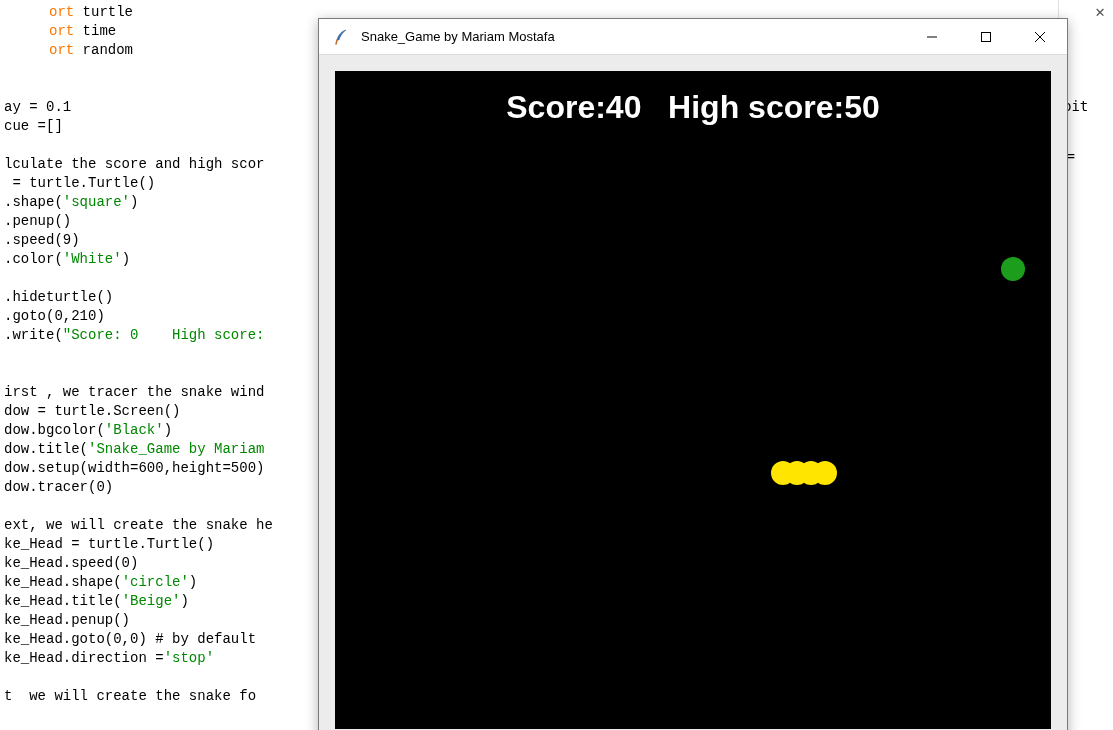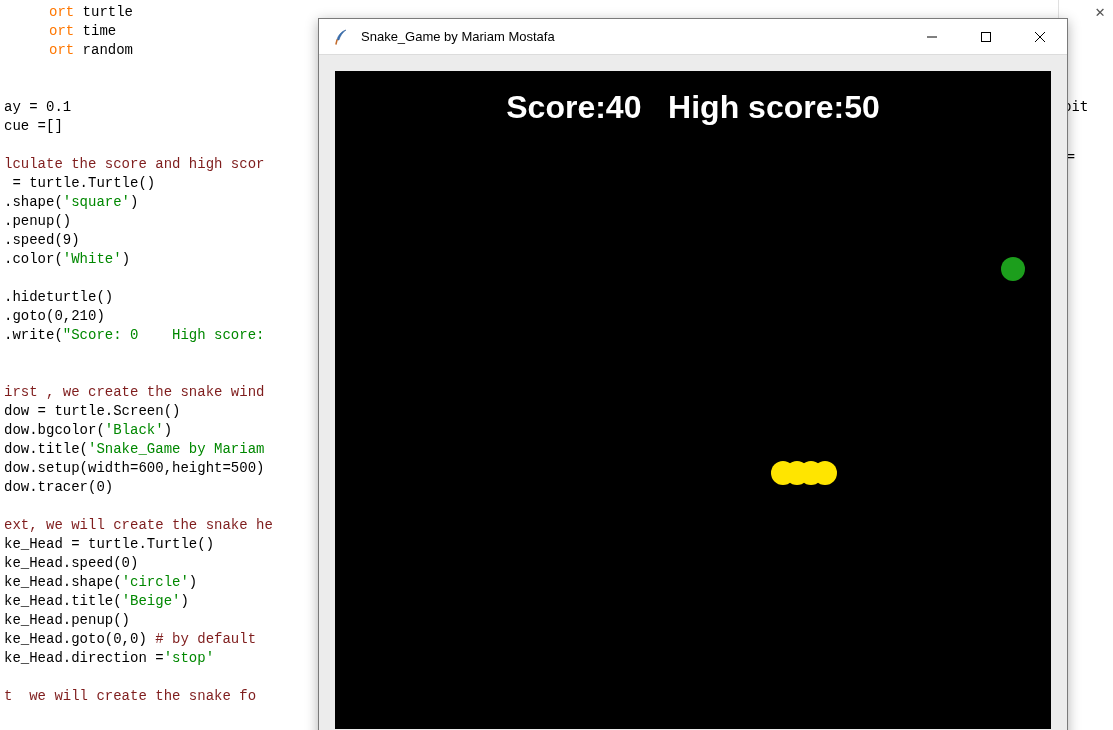--- a/index.html
+++ b/index.html
@@ -17,21 +17,21 @@
       left: 0; top: 0;
       width: 1113px;
       height: 730px;
       background: #fff;
       padding: 3px 4px;
       line-height: 19px;
     }
     .editor-bg .line { white-space: pre; }
     .kw-orange { color: #ff7700; margin-left: 45px; }
     .str-green { color: #008800; }
-    .cmt-red { color: #7f1d1d; }
+    .cmt-red { color: #000000; }
     .txt { color: #000; }
     .right-panel {
       position: absolute;
       right: 0; top: 0;
       width: 55px;
       height: 730px;
       background: #fff;
       border-left: 1px solid #e0e0e0;
       font-family: Consolas, monospace;
       font-size: 14px;
@@ -158,21 +158,21 @@
     <div class="line"><span class="txt">.shape(</span><span class="str-green">'square'</span><span class="txt">)</span></div>
     <div class="line"><span class="txt">.penup()</span></div>
     <div class="line"><span class="txt">.speed(9)</span></div>
     <div class="line"><span class="txt">.color(</span><span class="str-green">'White'</span><span class="txt">)</span></div>
     <div class="line">&nbsp;</div>
     <div class="line"><span class="txt">.hideturtle()</span></div>
     <div class="line"><span class="txt">.goto(0,210)</span></div>
     <div class="line"><span class="txt">.write(</span><span class="str-green">"Score: 0    High score:</span></div>
     <div class="line">&nbsp;</div>
     <div class="line">&nbsp;</div>
-    <div class="line"><span class="cmt-red">irst , we create the snake wind</span></div>
+    <div class="line"><span class="cmt-red">irst , we tracer the snake wind</span></div>
     <div class="line"><span class="txt">dow = turtle.Screen()</span></div>
     <div class="line"><span class="txt">dow.bgcolor(</span><span class="str-green">'Black'</span><span class="txt">)</span></div>
     <div class="line"><span class="txt">dow.title(</span><span class="str-green">'Snake_Game by Mariam</span></div>
     <div class="line"><span class="txt">dow.setup(width=600,height=500)</span></div>
     <div class="line"><span class="txt">dow.tracer(0)</span></div>
     <div class="line">&nbsp;</div>
     <div class="line"><span class="cmt-red">ext, we will create the snake he</span></div>
     <div class="line"><span class="txt">ke_Head = turtle.Turtle()</span></div>
     <div class="line"><span class="txt">ke_Head.speed(0)</span></div>
     <div class="line"><span class="txt">ke_Head.shape(</span><span class="str-green">'circle'</span><span class="txt">)</span></div>

